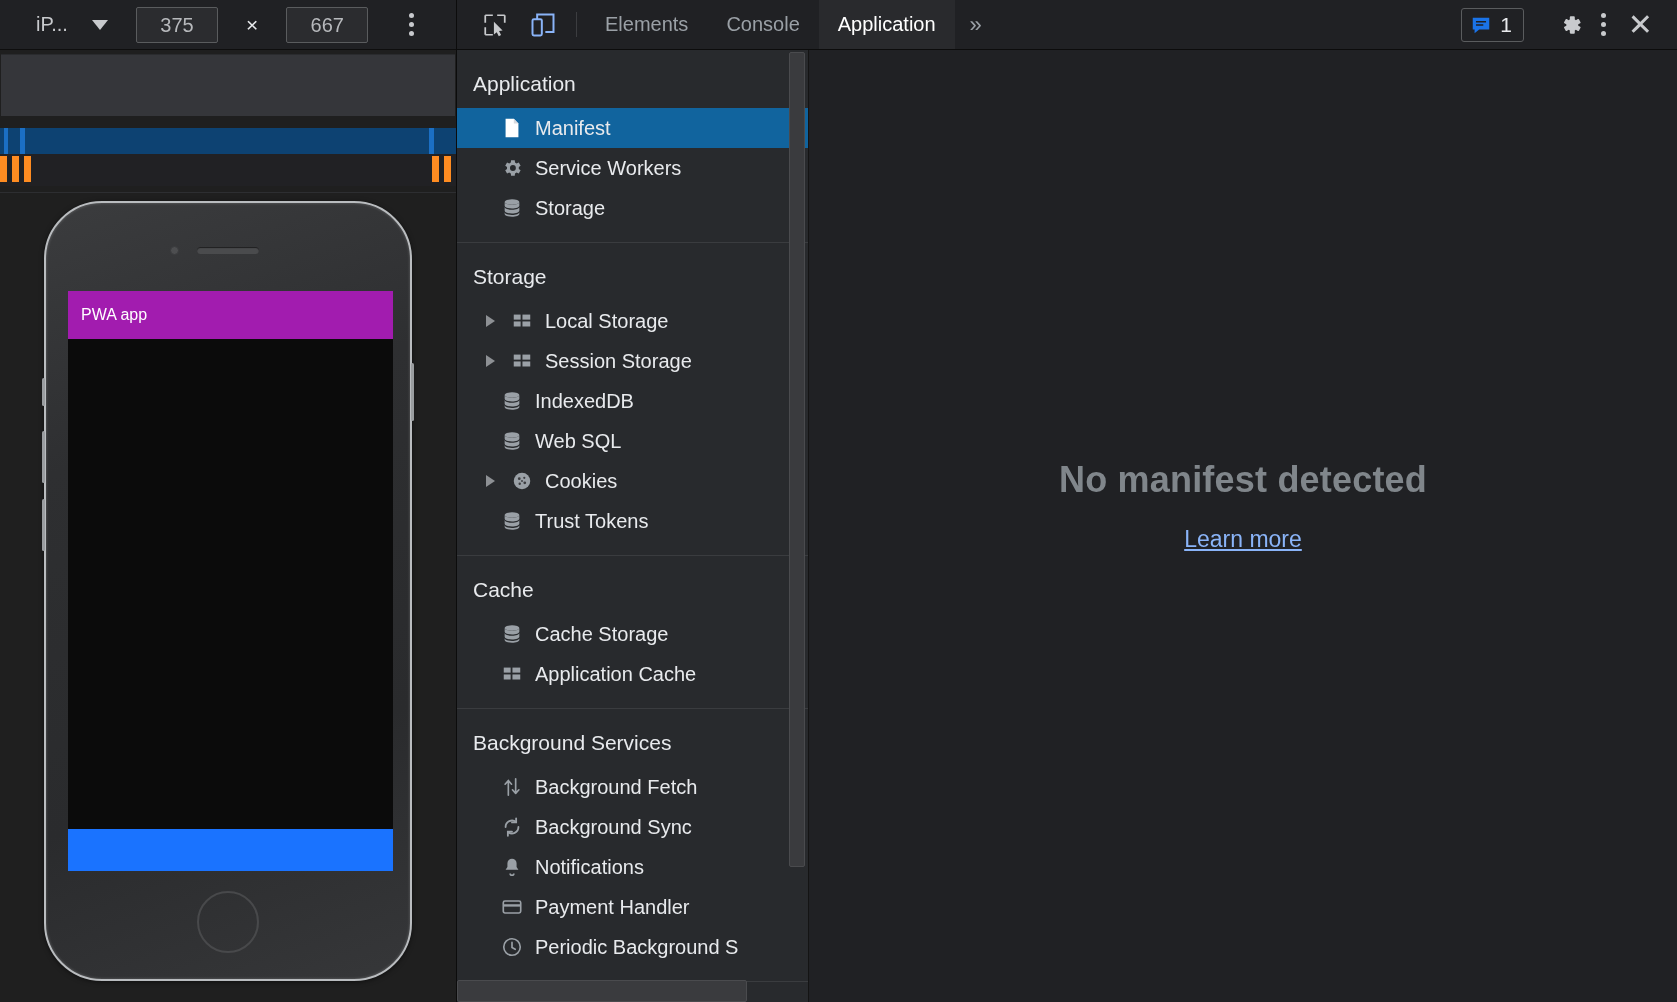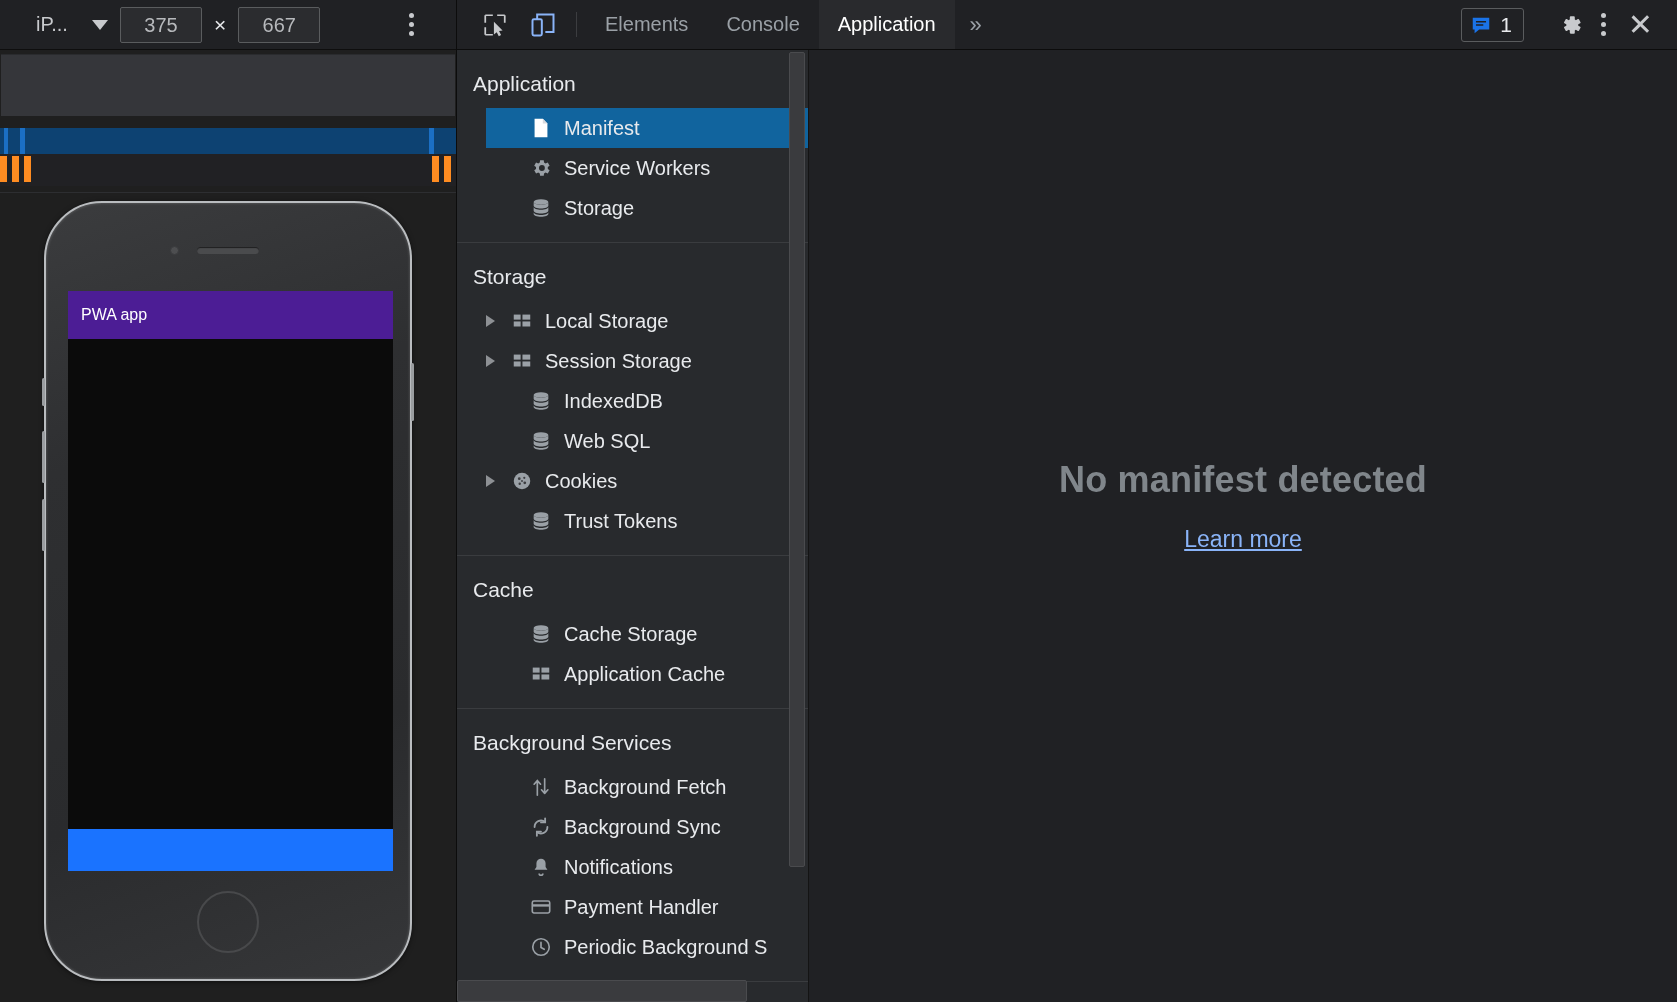--- a/index.html
+++ b/index.html
@@ -39,21 +39,21 @@
     border-right: 8px solid transparent;
     border-top: 10px solid #c8cacd;
   }
   .dim-box {
     width: 82px; height: 36px;
     border: 1px solid #5a5c5e;
     border-radius: 2px;
     background: #2b2c2f;
     color: #b7b9bc; font-size: 20px;
     text-align: center; line-height: 34px;
-    margin: 0 4px;
+    margin: 0 20px;
   }
   .dim-x { color: #e8eaed; font-size: 21px; margin: 0 8px; }
   .kebab-dots {
     margin-left: auto; margin-right: 30px;
     display: flex; flex-direction: column; gap: 4px;
     cursor: pointer; padding: 6px;
   }
   .kebab-dots i { width: 5px; height: 5px; border-radius: 50%; background: #c8cacd; display: block; }
 
   
@@ -103,21 +103,21 @@
     background: #4d4e50; border: 1px solid #3a3b3d;
   }
   .phone .screen {
     position: absolute; top: 88px; left: 22px;
     width: 325px; height: 580px;
     background: #0d0d0d;
     display: flex; flex-direction: column;
     overflow: hidden;
   }
   .pwa-header {
-    height: 48px; background: #4c1d95;
+    height: 48px; background: #a21caf;
     display: flex; align-items: center;
     padding-left: 13px;
     color: #ffffff; font-size: 16px;
   }
   .pwa-body { flex: 1 1 auto; background: #0b0b0b; }
   .pwa-footer { height: 42px; background: #1a73ff; }
   .phone .home-btn {
     position: absolute; bottom: 26px; left: 50%;
     transform: translateX(-50%);
     width: 62px; height: 62px; border-radius: 50%;
@@ -196,21 +196,21 @@
   }
   .tri {
     width: 0; height: 0;
     border-top: 6px solid transparent;
     border-bottom: 6px solid transparent;
     border-left: 9px solid #8d9094;
   }
   .sb-item .ic { width: 24px; flex: 0 0 24px; display: flex; align-items: center; justify-content: center; }
   .sb-item .lbl { white-space: nowrap; }
   .sb-item.indent-extra { padding-left: 29px; }
-  .sb-item.no-tw { padding-left: 43px; margin-left: 29px; }
+  .sb-item.no-tw { padding-left: 43px; }
 
   .sb-vscroll {
     position: absolute; top: 2px; right: 3px;
     width: 16px; height: 815px;
     background: #3a3b3e; border-radius: 2px;
     border: 1px solid #4a4b4e;
     cursor: pointer;
   }
   .sb-hscroll {
     position: absolute; left: 0px; bottom: 0px;

